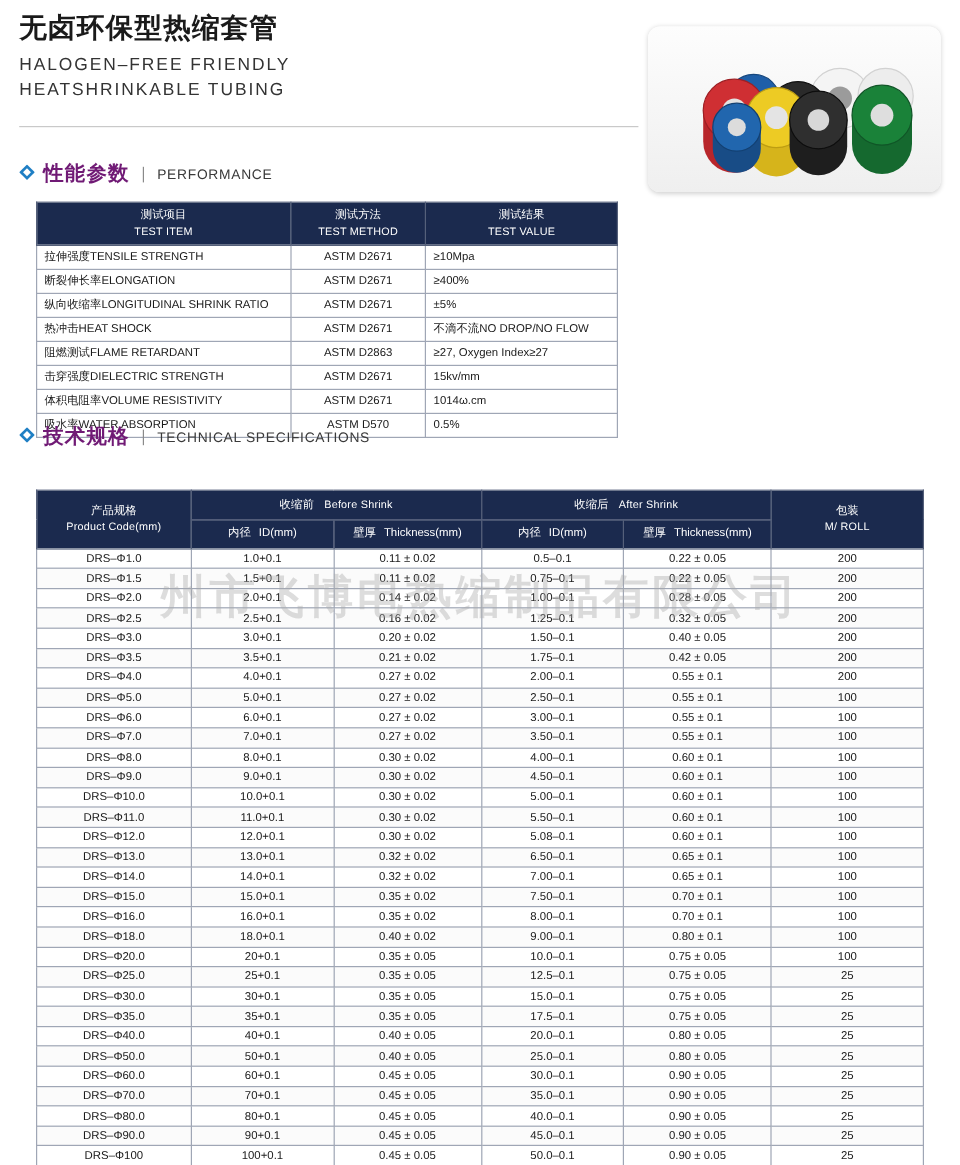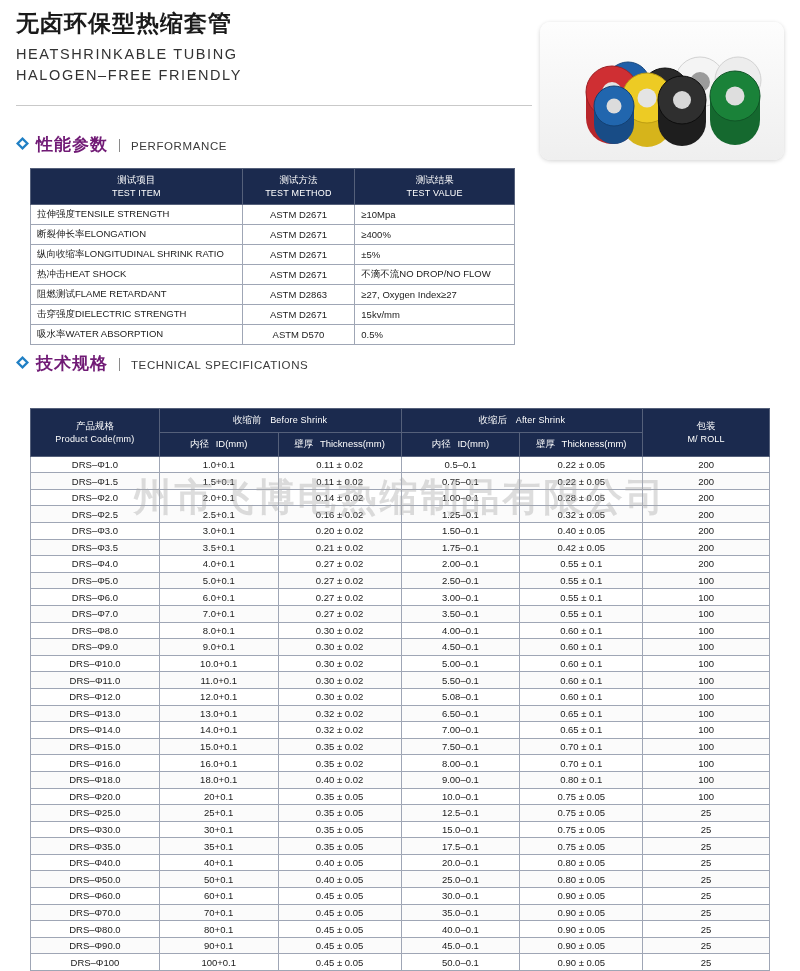--- a/index.html
+++ b/index.html
@@ -171,22 +171,22 @@
   }
 </style>
 </head>
 <body>
 
 <div class="page">
 
   <div class="header">
     <h1 class="title-cn">无卤环保型热缩套管</h1>
     <div class="title-en">
+      <div>HALOGEN–FREE FRIENDLY</div>
       <div>HEATSHRINKABLE TUBING</div>
-      <div>HALOGEN–FREE FRIENDLY</div>
     </div>
   </div>
   <div class="title-rule"></div>
 
   <div class="photo-box">
     <svg class="photo-inner" viewBox="0 0 244 138" xmlns="http://www.w3.org/2000/svg">
       <defs>
         <linearGradient id="bgg" x1="0" y1="0" x2="0" y2="1">
           <stop offset="0" stop-color="#fdfdfd"></stop>
           <stop offset="1" stop-color="#efefef"></stop>
@@ -305,20 +305,25 @@
           <td>阻燃测试FLAME RETARDANT</td>
           <td class="c">ASTM D2863</td>
           <td>≥27, Oxygen Index≥27</td>
         </tr>
       <tr>
           <td>击穿强度DIELECTRIC STRENGTH</td>
           <td class="c">ASTM D2671</td>
           <td>15kv/mm</td>
         </tr>
       <tr>
+          <td>体积电阻率VOLUME RESISTIVITY</td>
+          <td class="c">ASTM D2671</td>
+          <td>1014ω.cm</td>
+        </tr>
+      <tr>
           <td>吸水率WATER ABSORPTION</td>
           <td class="c">ASTM D570</td>
           <td>0.5%</td>
         </tr>
     </tbody>
   </table>
 
   <div class="section-title" style="top:355px;">
     <span class="sec-dot">
       <svg width="13" height="13" viewBox="0 0 13 13">

